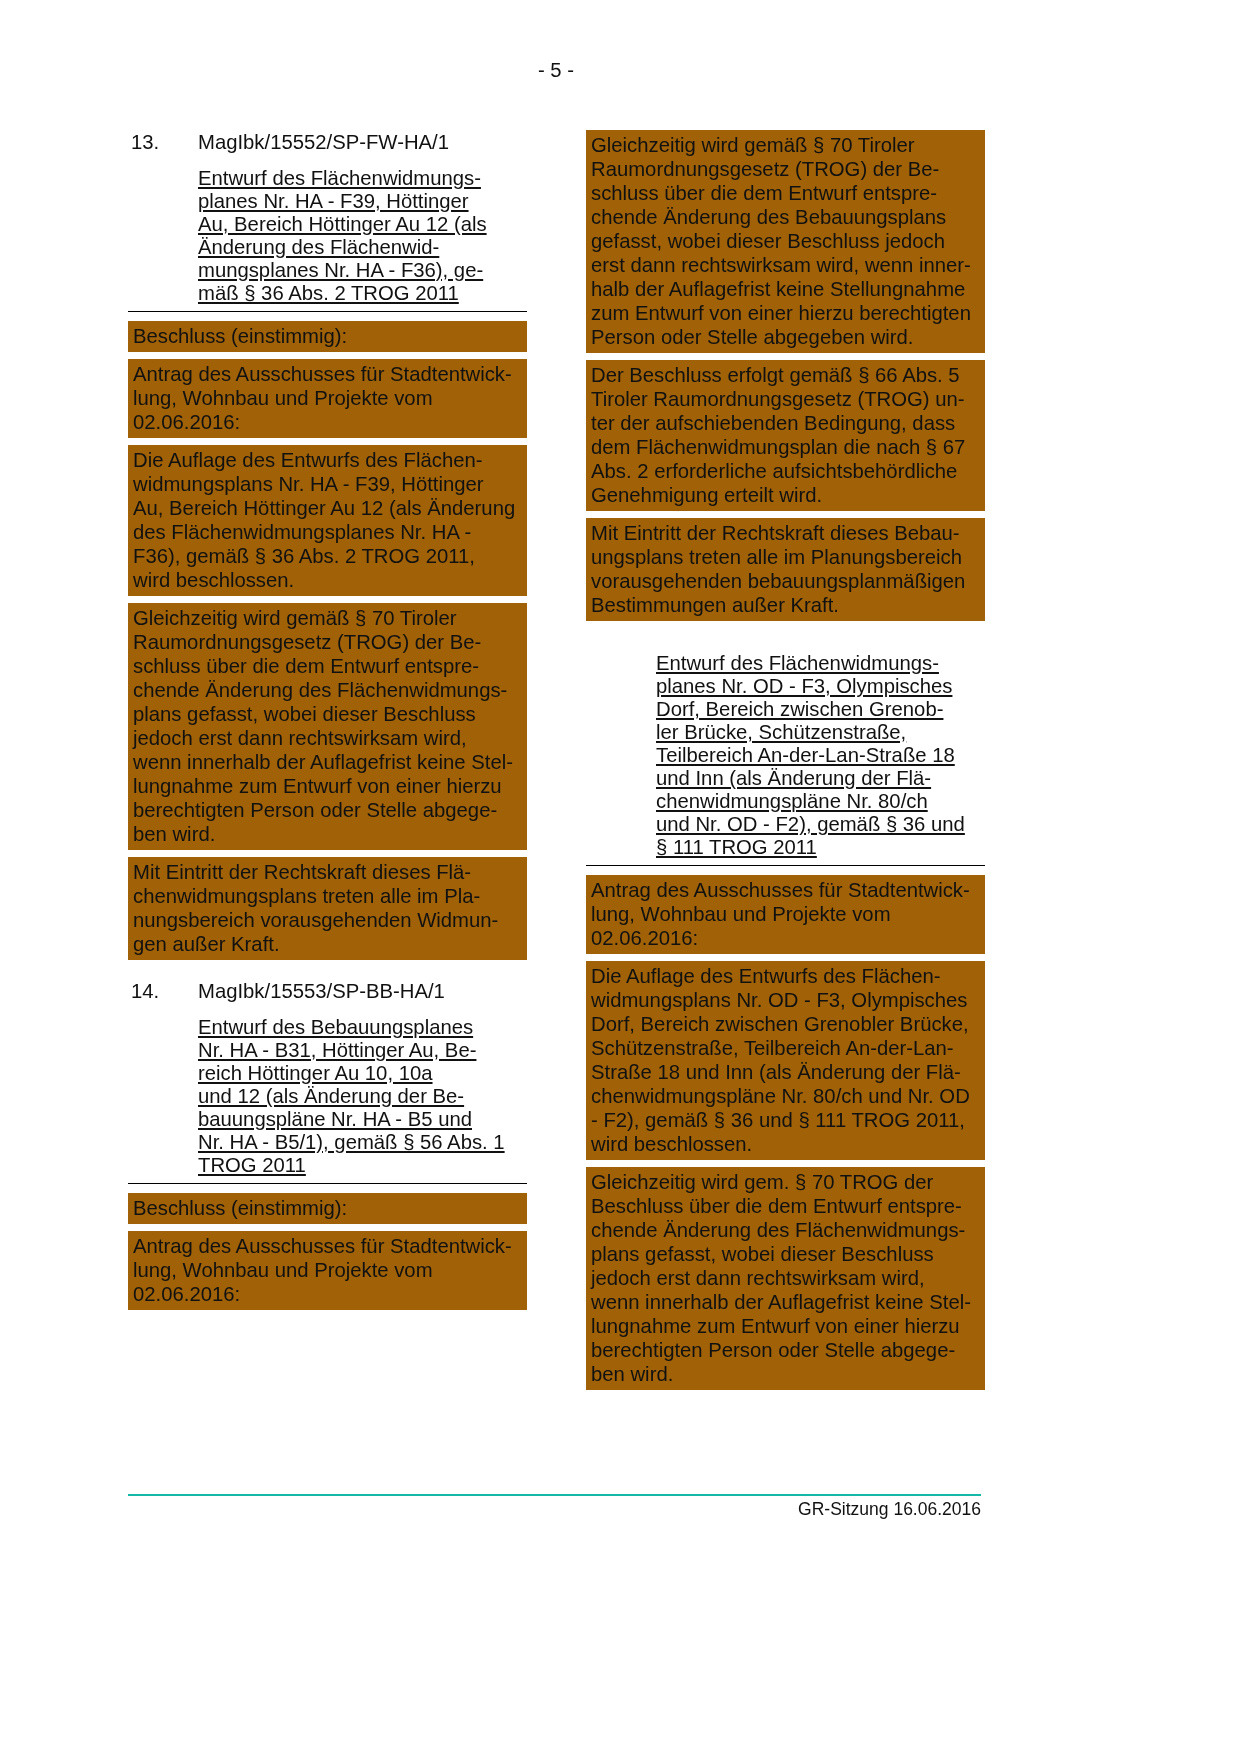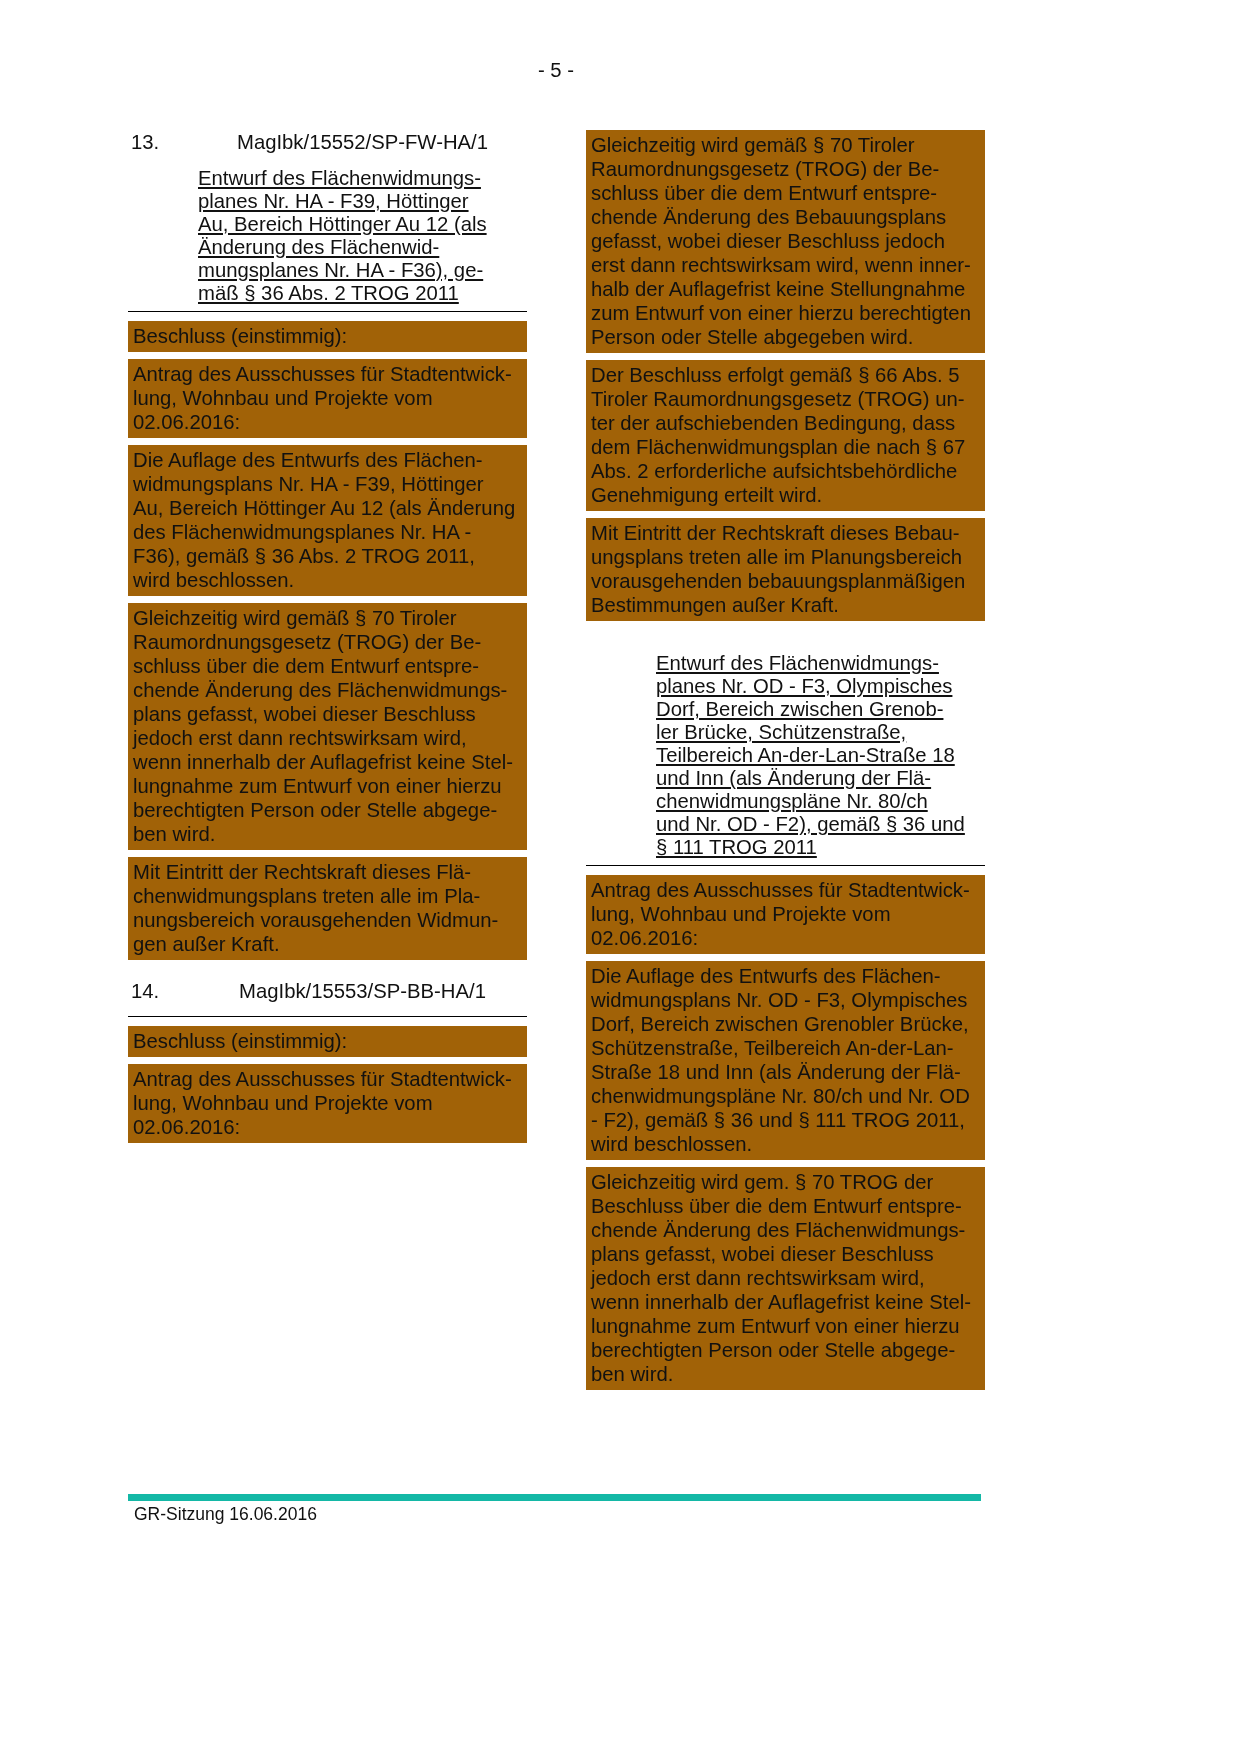--- a/index.html
+++ b/index.html
@@ -28,21 +28,21 @@
     display: flex;
   }
   .column { width: 399px; }
   .column-left { margin-right: 59px; }
   .item-head {
     display: flex;
     padding-left: 3px;
     margin-bottom: 13px;
   }
   .item-number { width: 67px; flex: none; }
-  .item-code { flex: 1; text-align: center; }
+  .item-code { flex: 1; }
   .item-title {
     margin-left: 70px;
     line-height: 23px;
     white-space: pre-line;
     margin-bottom: 6px;
     text-decoration: underline;
   }
   .title-rule {
     border: none;
     border-top: 1px solid #000000;
@@ -55,24 +55,25 @@
     padding: 3px 6px 4px 5px;
     margin-bottom: 7px;
   }
   .item-14 { margin-top: 19px; }
   .item-15 { margin-top: 31px; }
   .footer {
     position: absolute;
     top: 1494px;
     left: 128px;
     width: 853px;
-    border-top: 7px solid #14b8a6;
+    border-top: 2px solid #14b8a6;
     padding: 3px 0 0 6px;
     font-size: 17.5px;
     line-height: 21px;
+    text-align: right;
   }
 </style>
 </head>
 <body>
 
 <div class="page-number">- 5 -</div>
 
 <div class="columns">
 
   <div class="column column-left">
@@ -113,20 +114,27 @@
 chenwidmungsplans treten alle im Pla-
 nungsbereich vorausgehenden Widmun-
 gen außer Kraft.</div>
     </section>
 
     <section class="item item-14">
       <div class="item-head">
         <span class="item-number">14.</span>
         <span class="item-code">MagIbk/15553/SP-BB-HA/1</span>
       </div>
+      <div class="item-title">Entwurf des Bebauungsplanes
+Nr. HA - B31, Höttinger Au, Be-
+reich Höttinger Au 10, 10a
+und 12 (als Änderung der Be-
+bauungspläne Nr. HA - B5 und
+Nr. HA - B5/1), gemäß § 56 Abs. 1
+TROG 2011</div>
       <div class="title-rule"></div>
       <div class="para">Beschluss (einstimmig):</div>
       <div class="para">Antrag des Ausschusses für Stadtentwick-
 lung, Wohnbau und Projekte vom
 02.06.2016:</div>
     </section>
 
   </div>
 
   <div class="column column-right">

